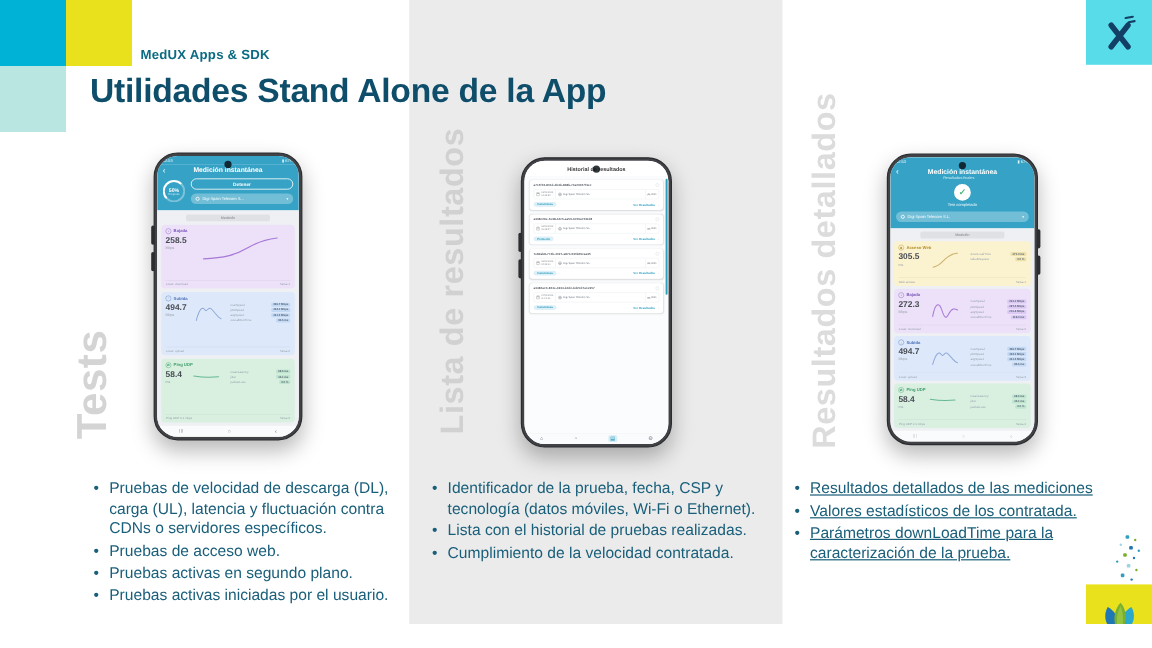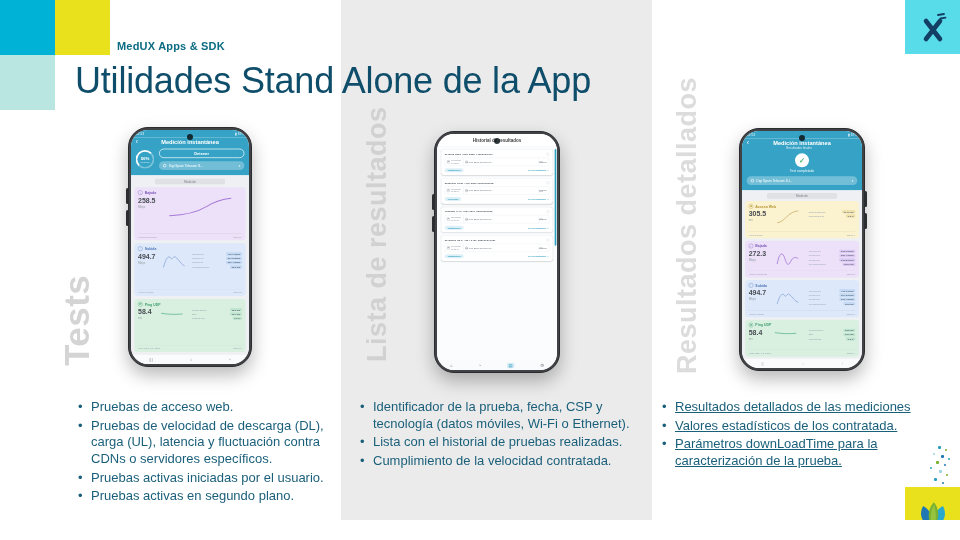--- a/index.html
+++ b/index.html
@@ -14,21 +14,21 @@
   .sq { position:absolute; }
   #sq-cyan   { left:0; top:0; width:55px; height:55px; background:#00b2d6; }
   #sq-yellow { left:55px; top:0; width:55px; height:55px; background:#e8e11c; }
   #sq-teal   { left:0; top:55px; width:55px; height:55px; background:#b9e6e1; }
   #sq-logo   { right:0; top:0; width:55px; height:54px; background:#59dcea;
                display:flex; align-items:center; justify-content:center; }
 
   #band { position:absolute; left:341px; top:0; width:311px; height:540px; background:#ebebeb; }
 
   #eyebrow { left:117px; top:40px; font-size:11px; font-weight:bold; color:#0b6b82; letter-spacing:.2px; }
-  #title   { left:75px; top:60px; font-size:36px; font-weight:400; color:#0f4e6b; letter-spacing:-.2px; }
+  #title   { left:75px; top:60px; font-size:28px; font-weight:700; color:#0f4e6b; letter-spacing:-.2px; }
 
   .vlabel { position:absolute; writing-mode:vertical-rl; transform:rotate(180deg);
             font-weight:800; white-space:nowrap; letter-spacing:.5px; }
   #wm-tests  { left:57px;  top:258px; height:108px; font-size:35px; color:#d4d4d4; }
   #wm-lista  { left:362px; top:90px;  height:272px; font-size:27px; color:#d1d1d1; }
   #wm-result { left:672px; top:82px;  height:292px; font-size:27px; color:#dcdcdc; }
 
   
   .phone { position:absolute; background:#414246; border:1px solid #2b2c2f; border-radius:20px;
            padding:2px; box-shadow:0 8px 18px rgba(0,0,0,.28); }
@@ -629,24 +629,24 @@
         <div class="navbar faint">
           <span class="nav-recents">|||</span>
           <span>○</span>
           <span>‹</span>
         </div>
       </div>
     </div>
   </div>
 
   <div id="bul1" class="bullets">
+    <div class="bullet">Pruebas de velocidad de descarga (DL), carga (UL), latencia y fluctuación contra CDNs o servidores específicos.</div>
     <div class="bullet">Pruebas de acceso web.</div>
-    <div class="bullet">Pruebas de velocidad de descarga (DL), carga (UL), latencia y fluctuación contra CDNs o servidores específicos.</div>
+    <div class="bullet">Pruebas activas en segundo plano.</div>
     <div class="bullet">Pruebas activas iniciadas por el usuario.</div>
-    <div class="bullet">Pruebas activas en segundo plano.</div>
   </div>
   <div id="bul2" class="bullets">
     <div class="bullet">Identificador de la prueba, fecha, CSP y tecnología (datos móviles, Wi-Fi o Ethernet).</div>
     <div class="bullet">Lista con el historial de pruebas realizadas.</div>
     <div class="bullet">Cumplimiento de la velocidad contratada.</div>
   </div>
   <div id="bul3" class="bullets">
     <div class="bullet">Resultados detallados de las mediciones</div>
     <div class="bullet">Valores estadísticos de los contratada.</div>
     <div class="bullet">Parámetros downLoadTime para la caracterización de la prueba.</div>

